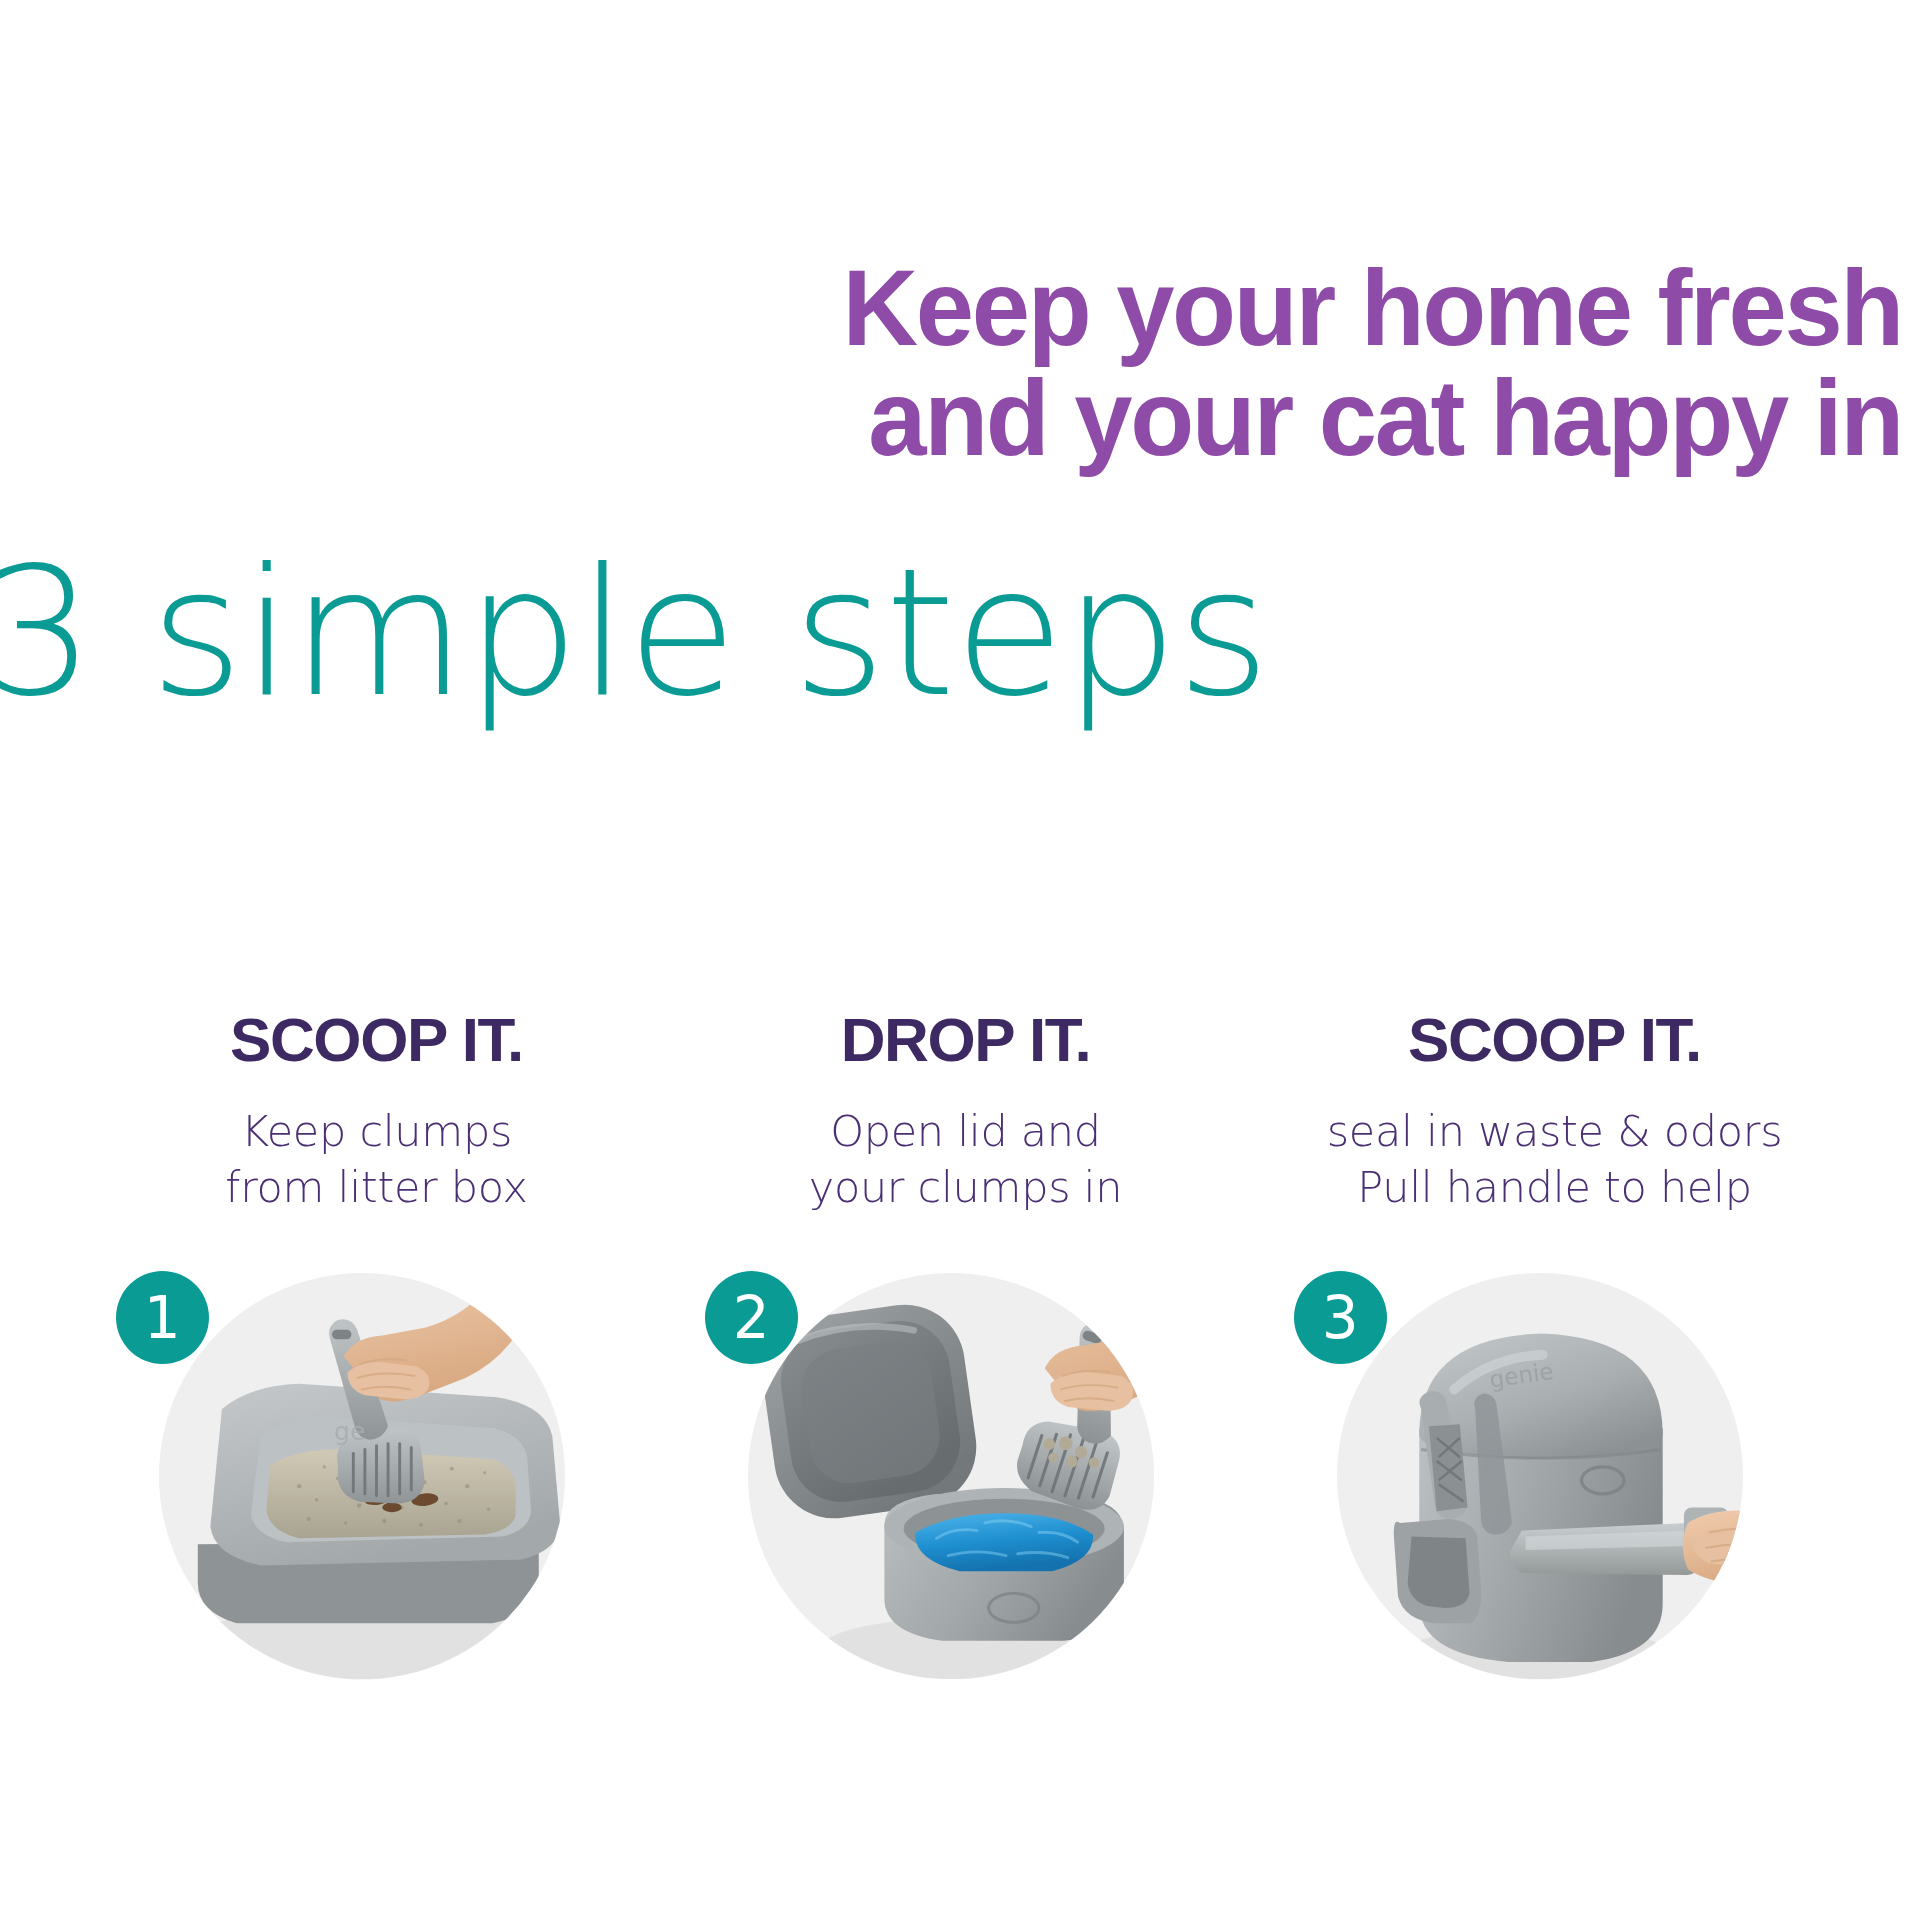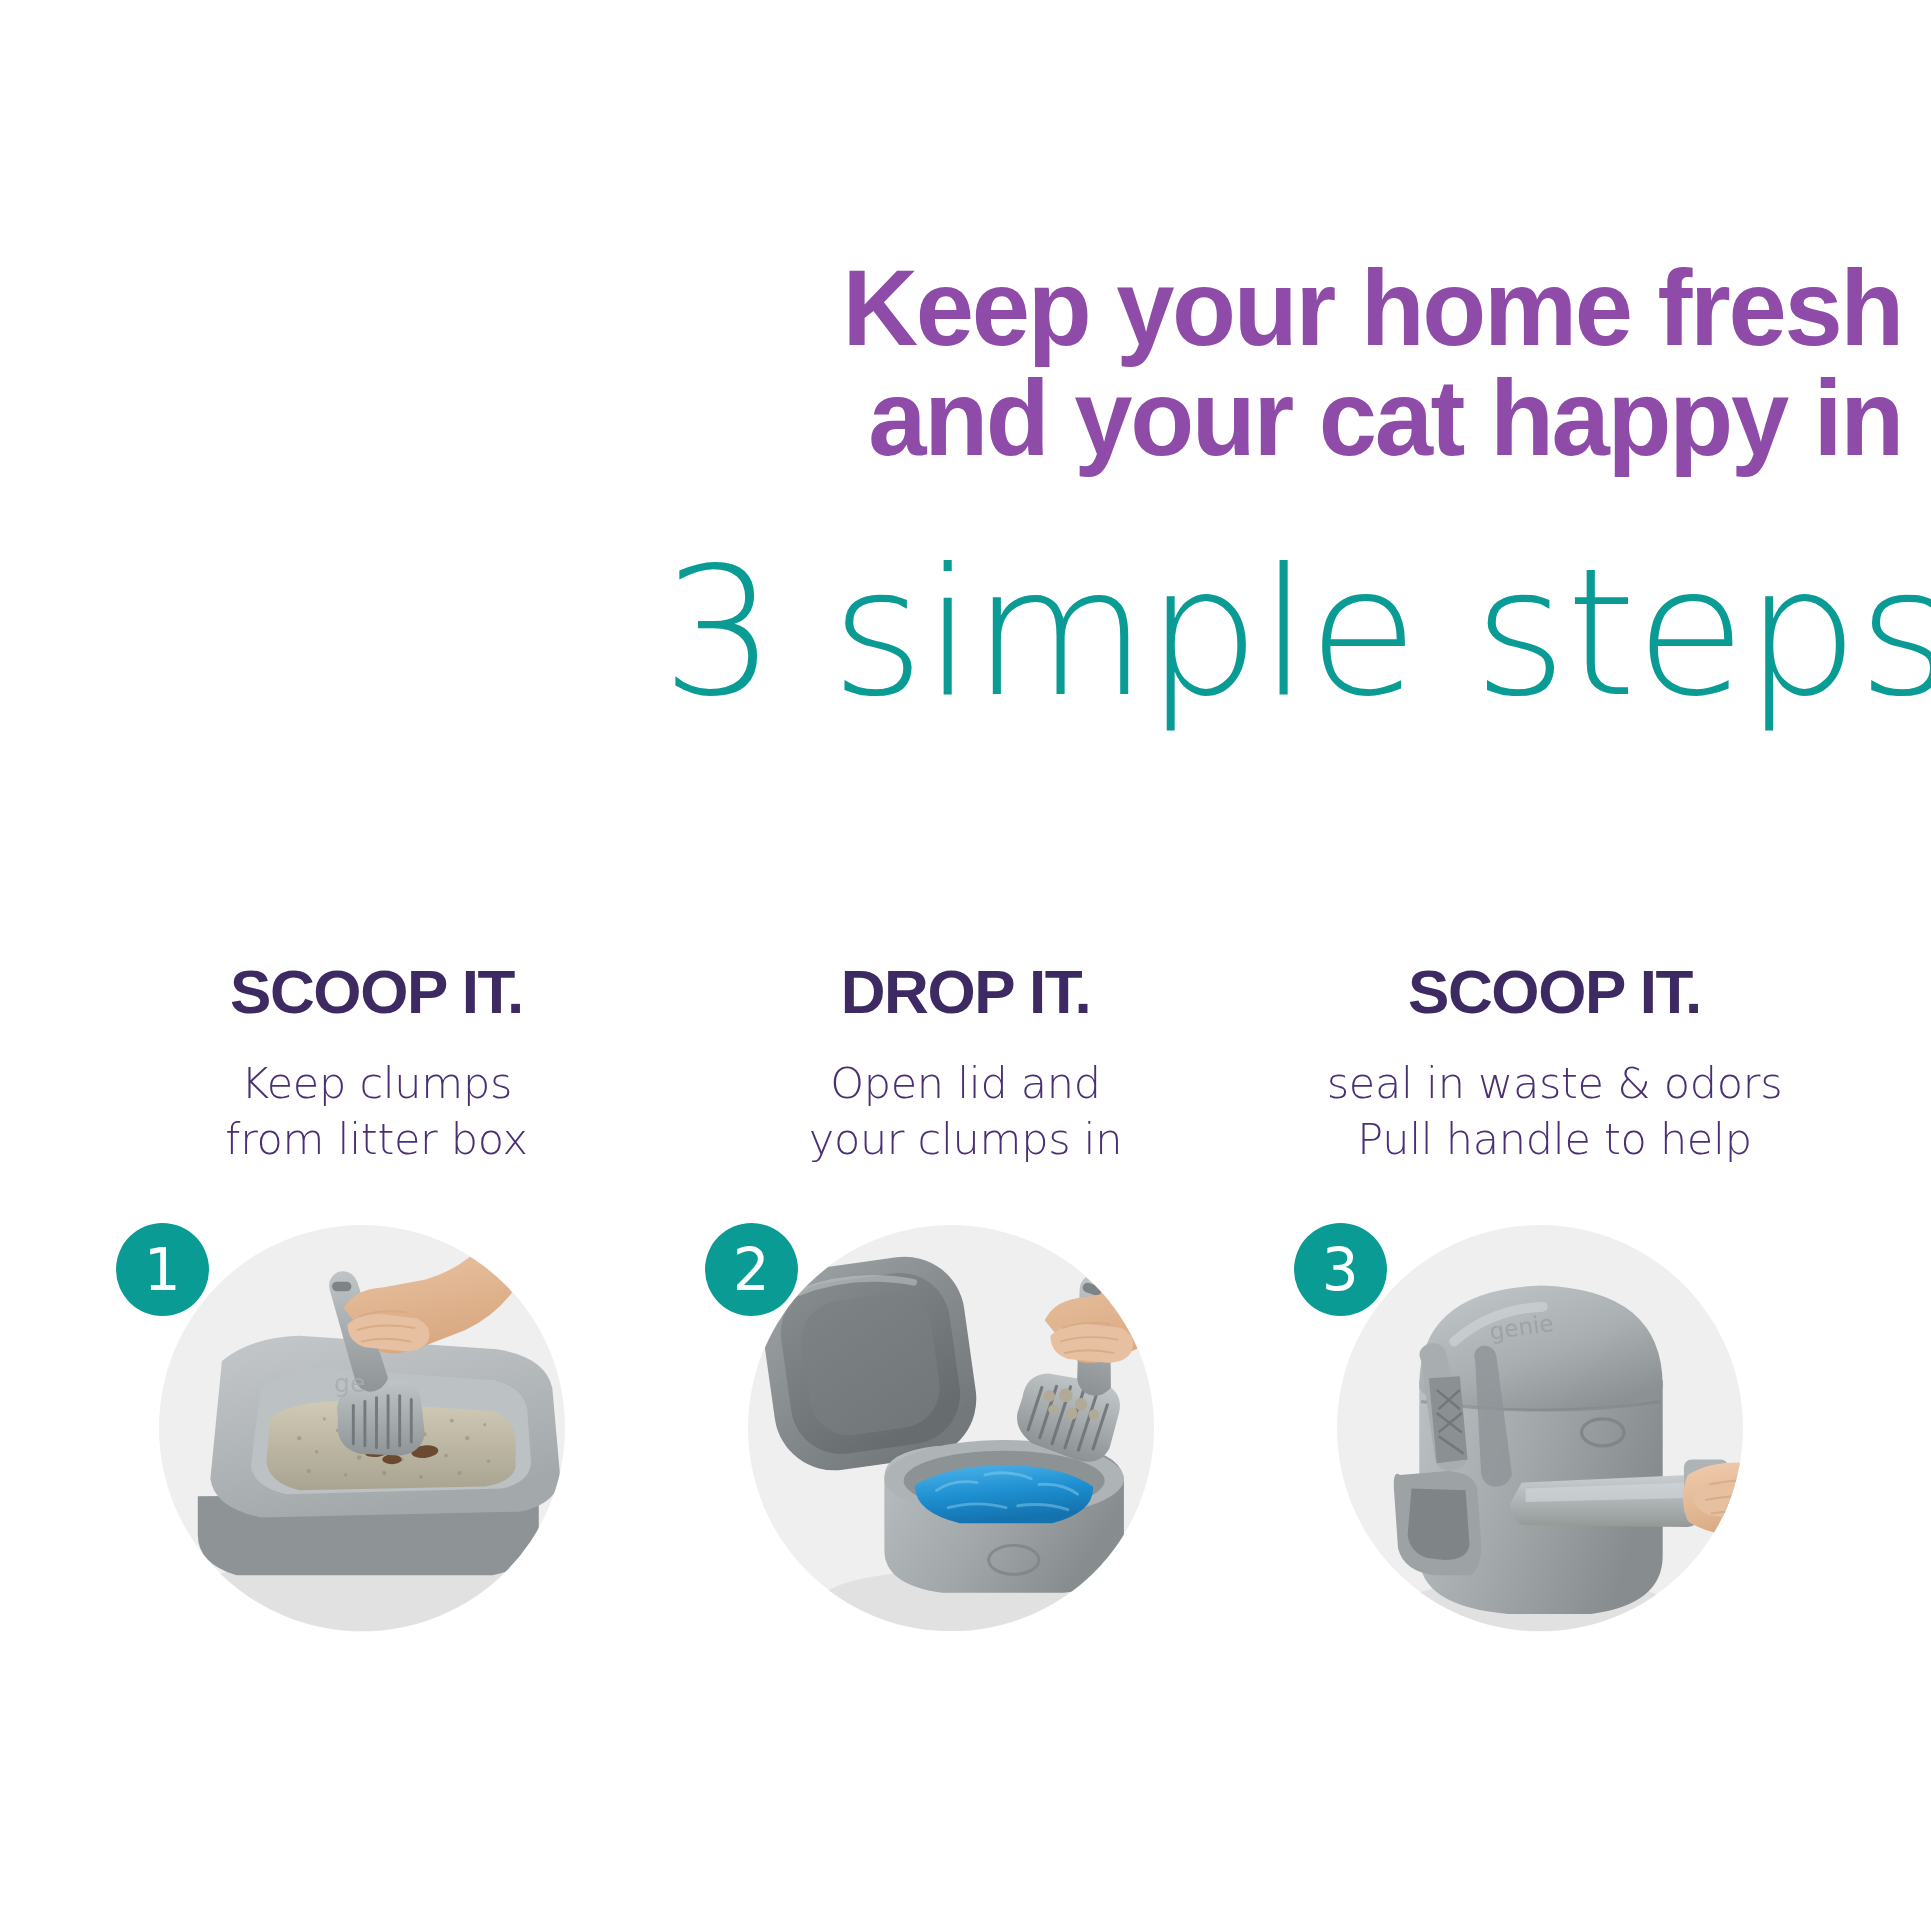--- a/index.html
+++ b/index.html
@@ -40,38 +40,38 @@
     transform: scaleX(0.97);
   }
   .headline-line { display: block; white-space: nowrap; }
 
   
   .subhead-block {
     position: absolute;
     top: 546px;
     left: 0;
     width: 1931px;
-    text-align: right;
+    text-align: left;
   }
   .subhead {
     font-family: "DejaVu Sans", sans-serif;
     font-weight: 200;
     font-size: 176px;
     line-height: 1;
     letter-spacing: -1px;
     color: #0A9B94;
     margin: 0;
     white-space: nowrap;
     transform: scaleX(1.02);
   }
 
   
   .steps {
     position: absolute;
-    top: 961px;
+    top: 1009px;
     left: 87px;
     width: 1757px;
     display: flex;
     flex-direction: row;
     align-items: flex-end;
     justify-content: space-between;
   }
   .step-col {
     width: 579px;
     display: flex;

